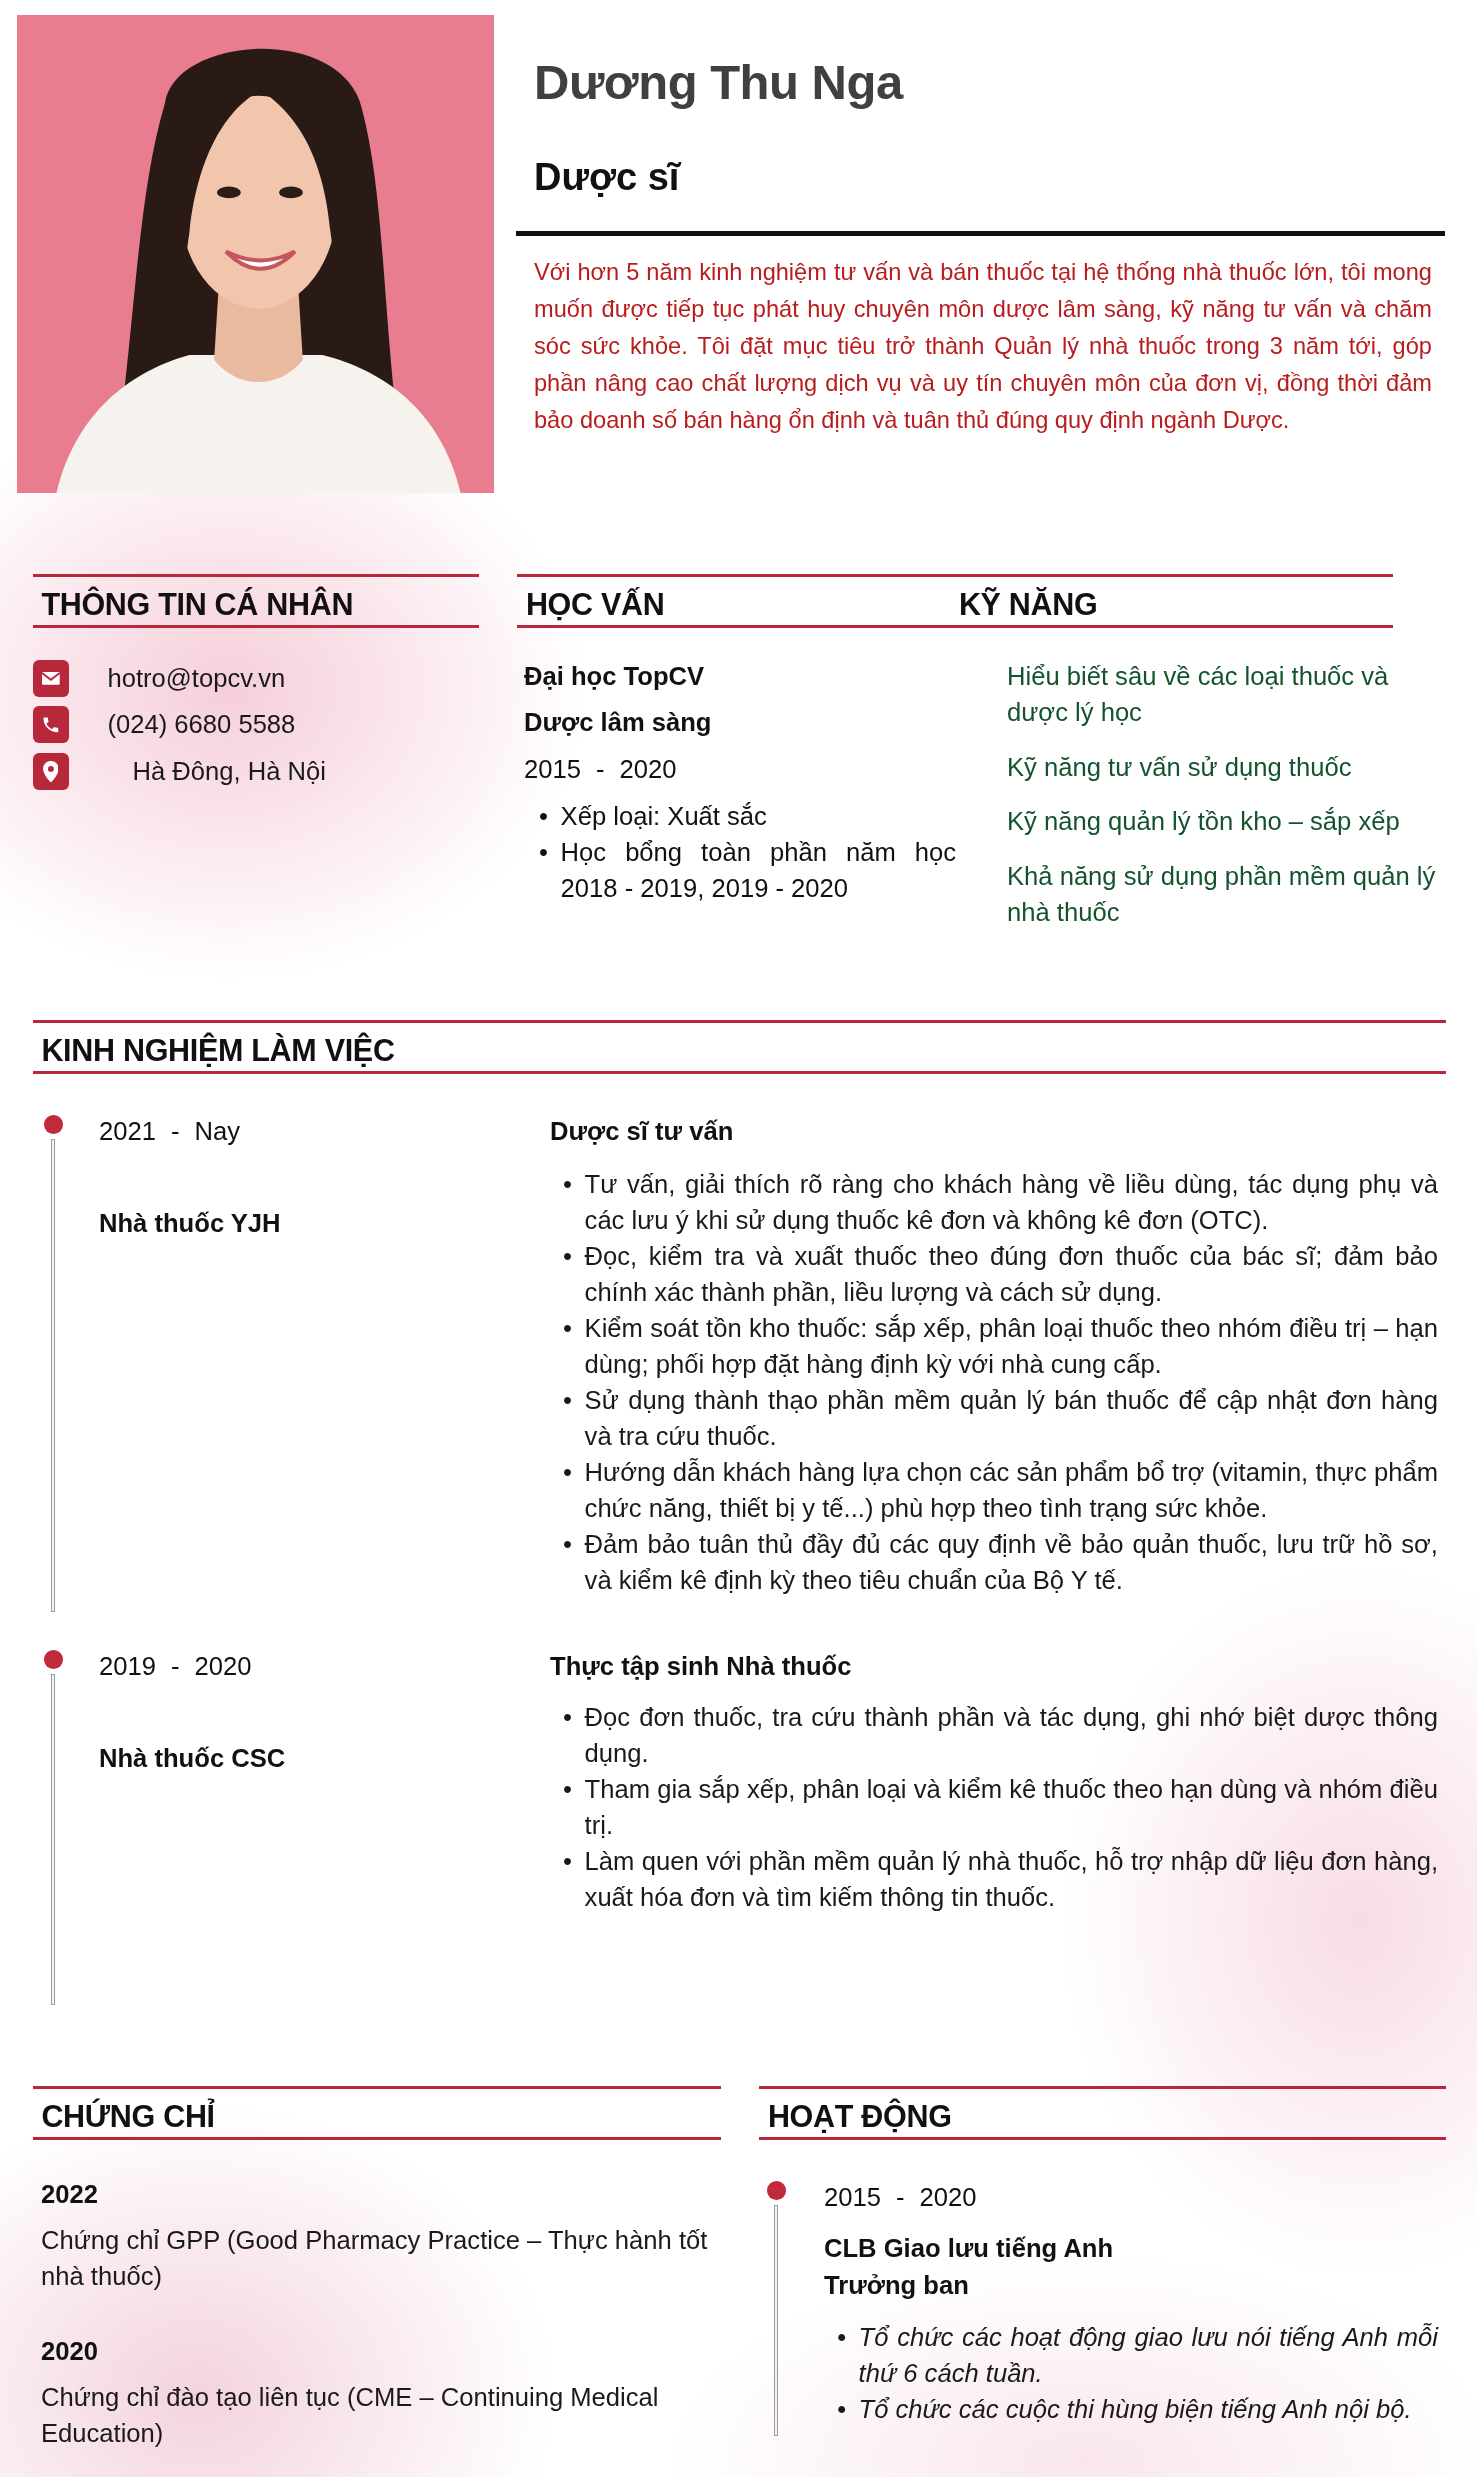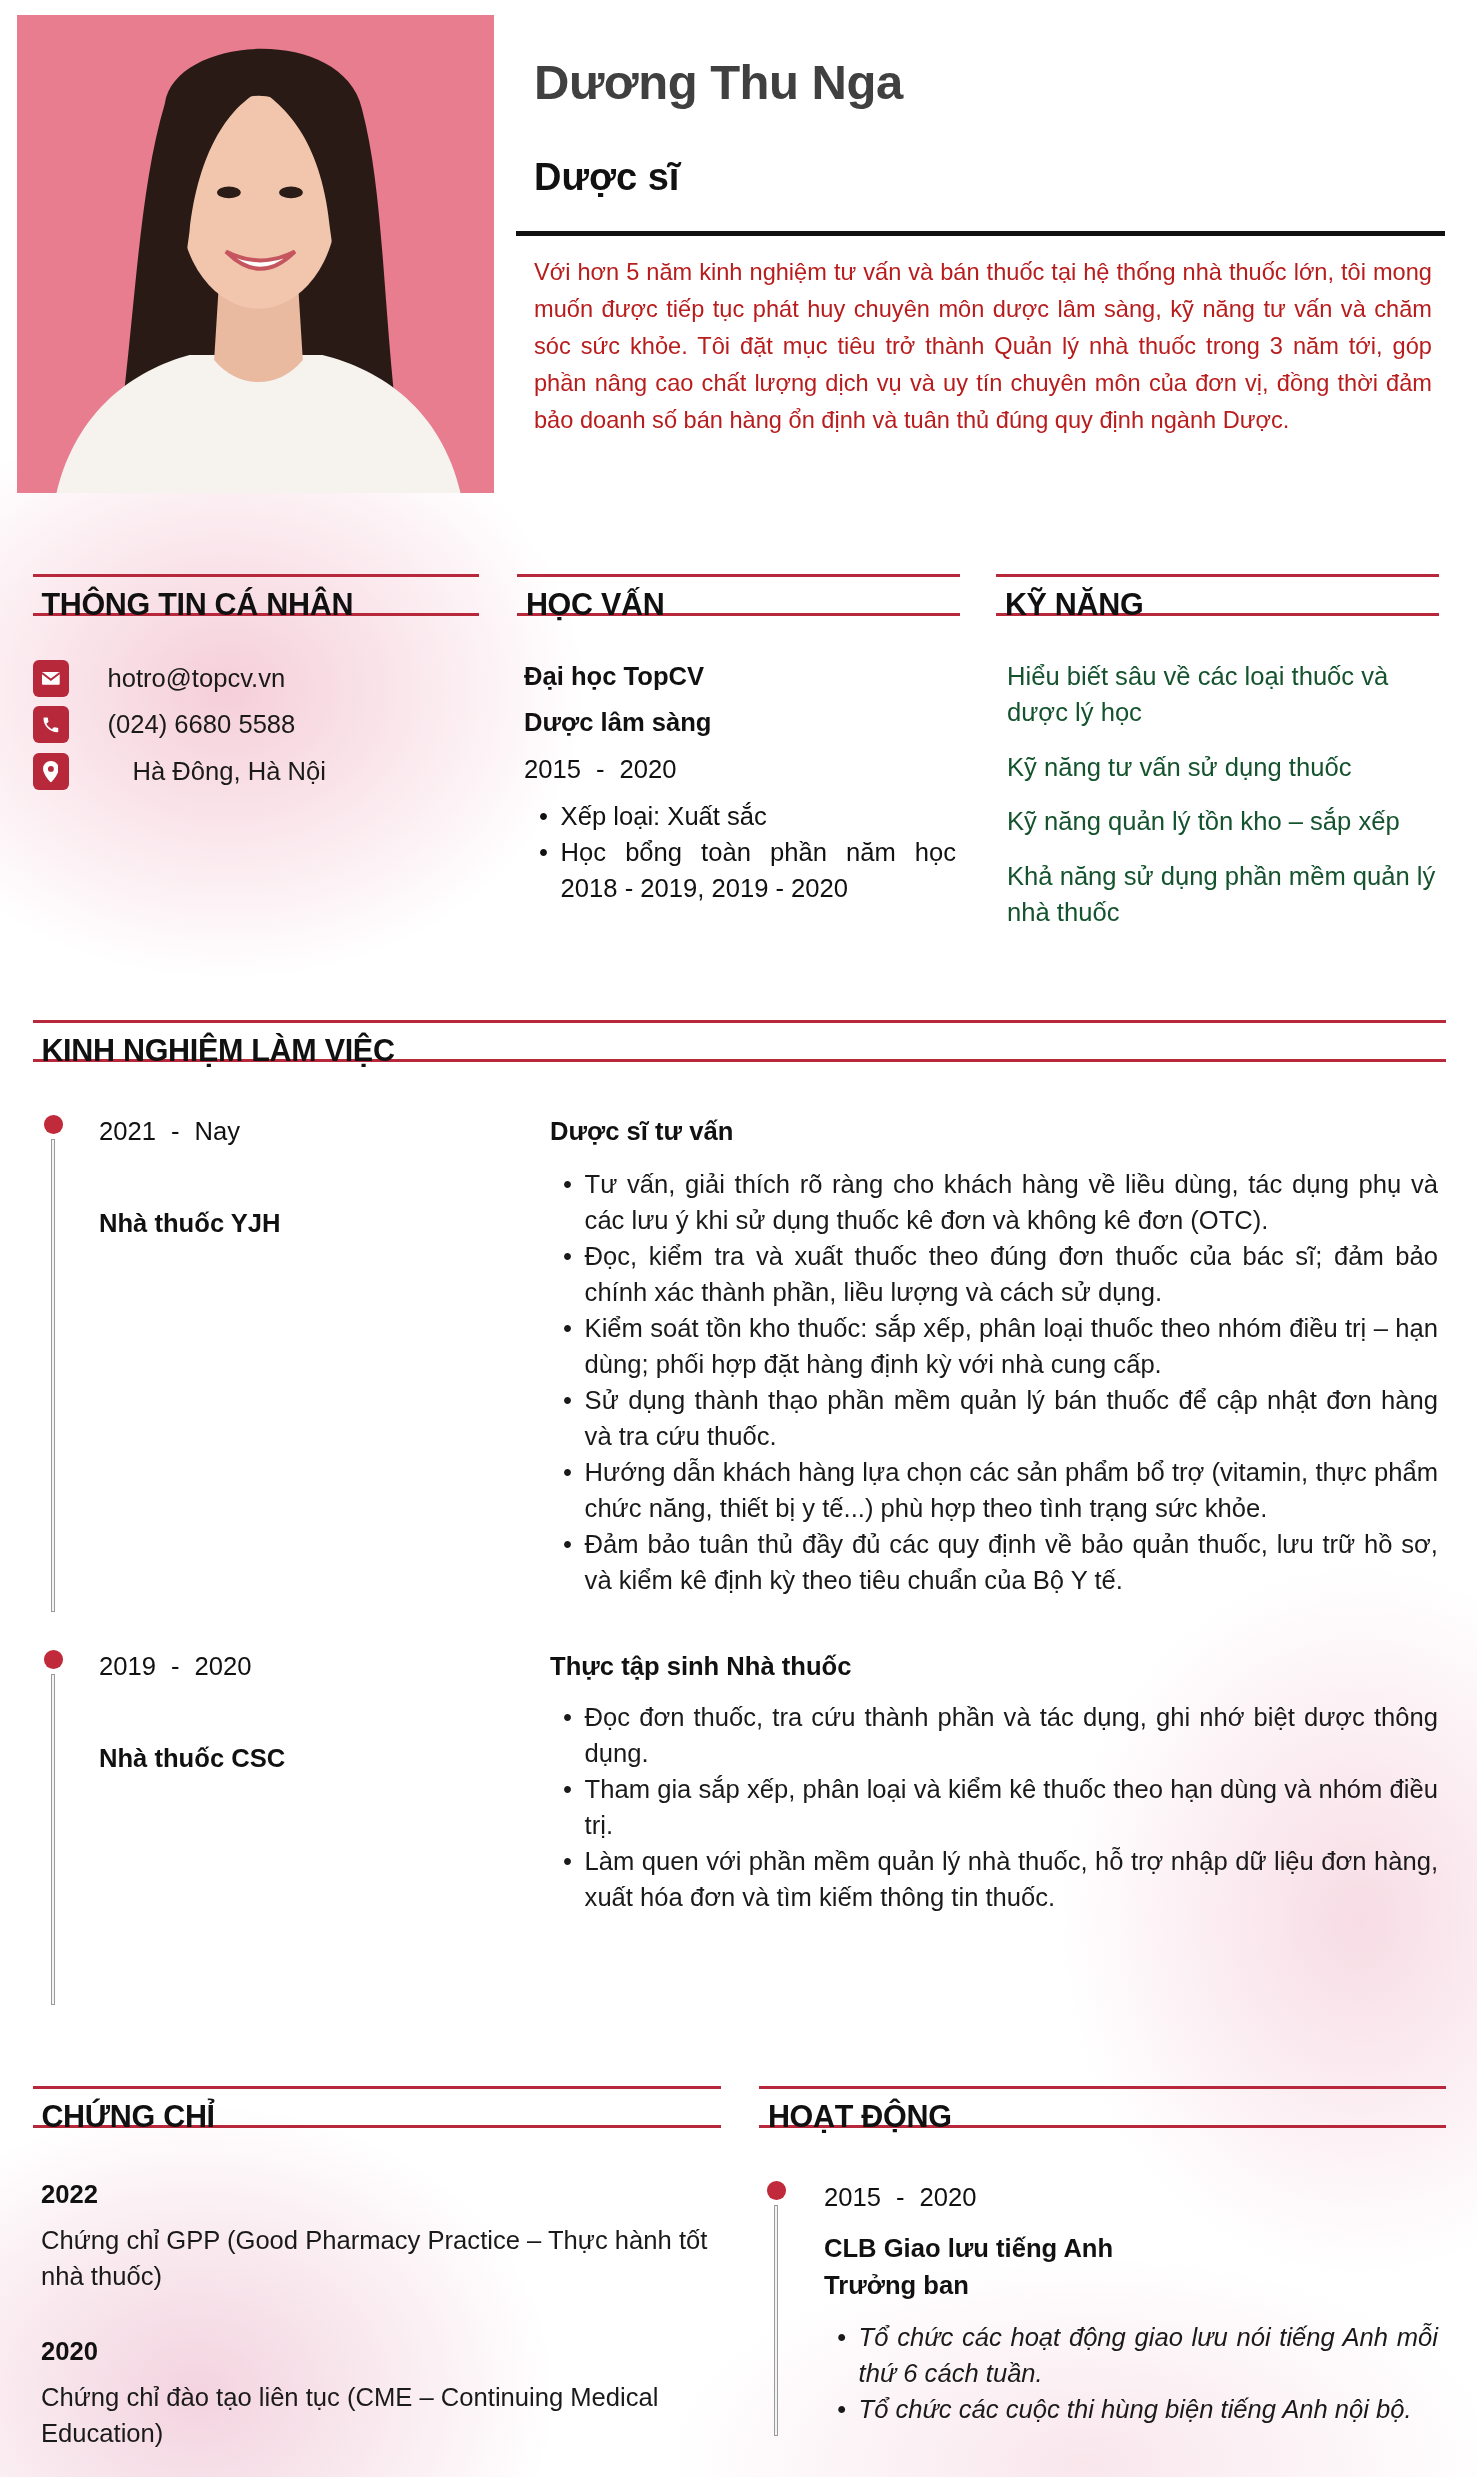--- a/index.html
+++ b/index.html
@@ -42,21 +42,21 @@
     left: 534px; top: 254px; width: 898px;
     font-size: 23.6px; line-height: 37px; color: #b91c1c;
     text-align: justify;
   }
 
   
   .sec-head {
     position: absolute;
     border-top: 3.9px solid #b8283b;
     border-bottom: 3.9px solid #b8283b;
-    height: 42px;
+    height: 54px;
   }
   .sec-head .label {
     position: absolute; left: 8.9px; top: 9.9px;
     font-size: 30.5px; font-weight: 700; color: #111; letter-spacing: -0.3px;
   }
 
   
   .contact-item { position: absolute; left: 32.5px; height: 37px; display: flex; align-items: center; }
   .contact-icon {
     width: 36px; height: 37px; border-radius: 5.9px; background: #b8283b;
@@ -162,21 +162,21 @@
   <span class="label">HỌC VẤN</span>
 </div>
 <div class="abs edu-school">Đại học TopCV</div>
 <div class="abs edu-major">Dược lâm sàng</div>
 <div class="abs edu-dates">2015 - 2020</div>
 <ul class="abs edu-bullets">
   <li>Xếp loại: Xuất sắc</li>
   <li>Học bổng toàn phần năm học 2018 - 2019, 2019 - 2020</li>
 </ul>
 
-<div class="sec-head" style="left:996px; top:574px; width:443px;">
+<div class="sec-head" style="left:950px; top:574px; width:443px;">
   <span class="label">KỸ NĂNG</span>
 </div>
 <ul class="abs skills">
   <li>Hiểu biết sâu về các loại thuốc và dược lý học</li>
   <li>Kỹ năng tư vấn sử dụng thuốc</li>
   <li>Kỹ năng quản lý tồn kho – sắp xếp</li>
   <li>Khả năng sử dụng phần mềm quản lý nhà thuốc</li>
 </ul>
 
 <div class="sec-head" style="left:32.5px; top:1020px; width:1413px;">

